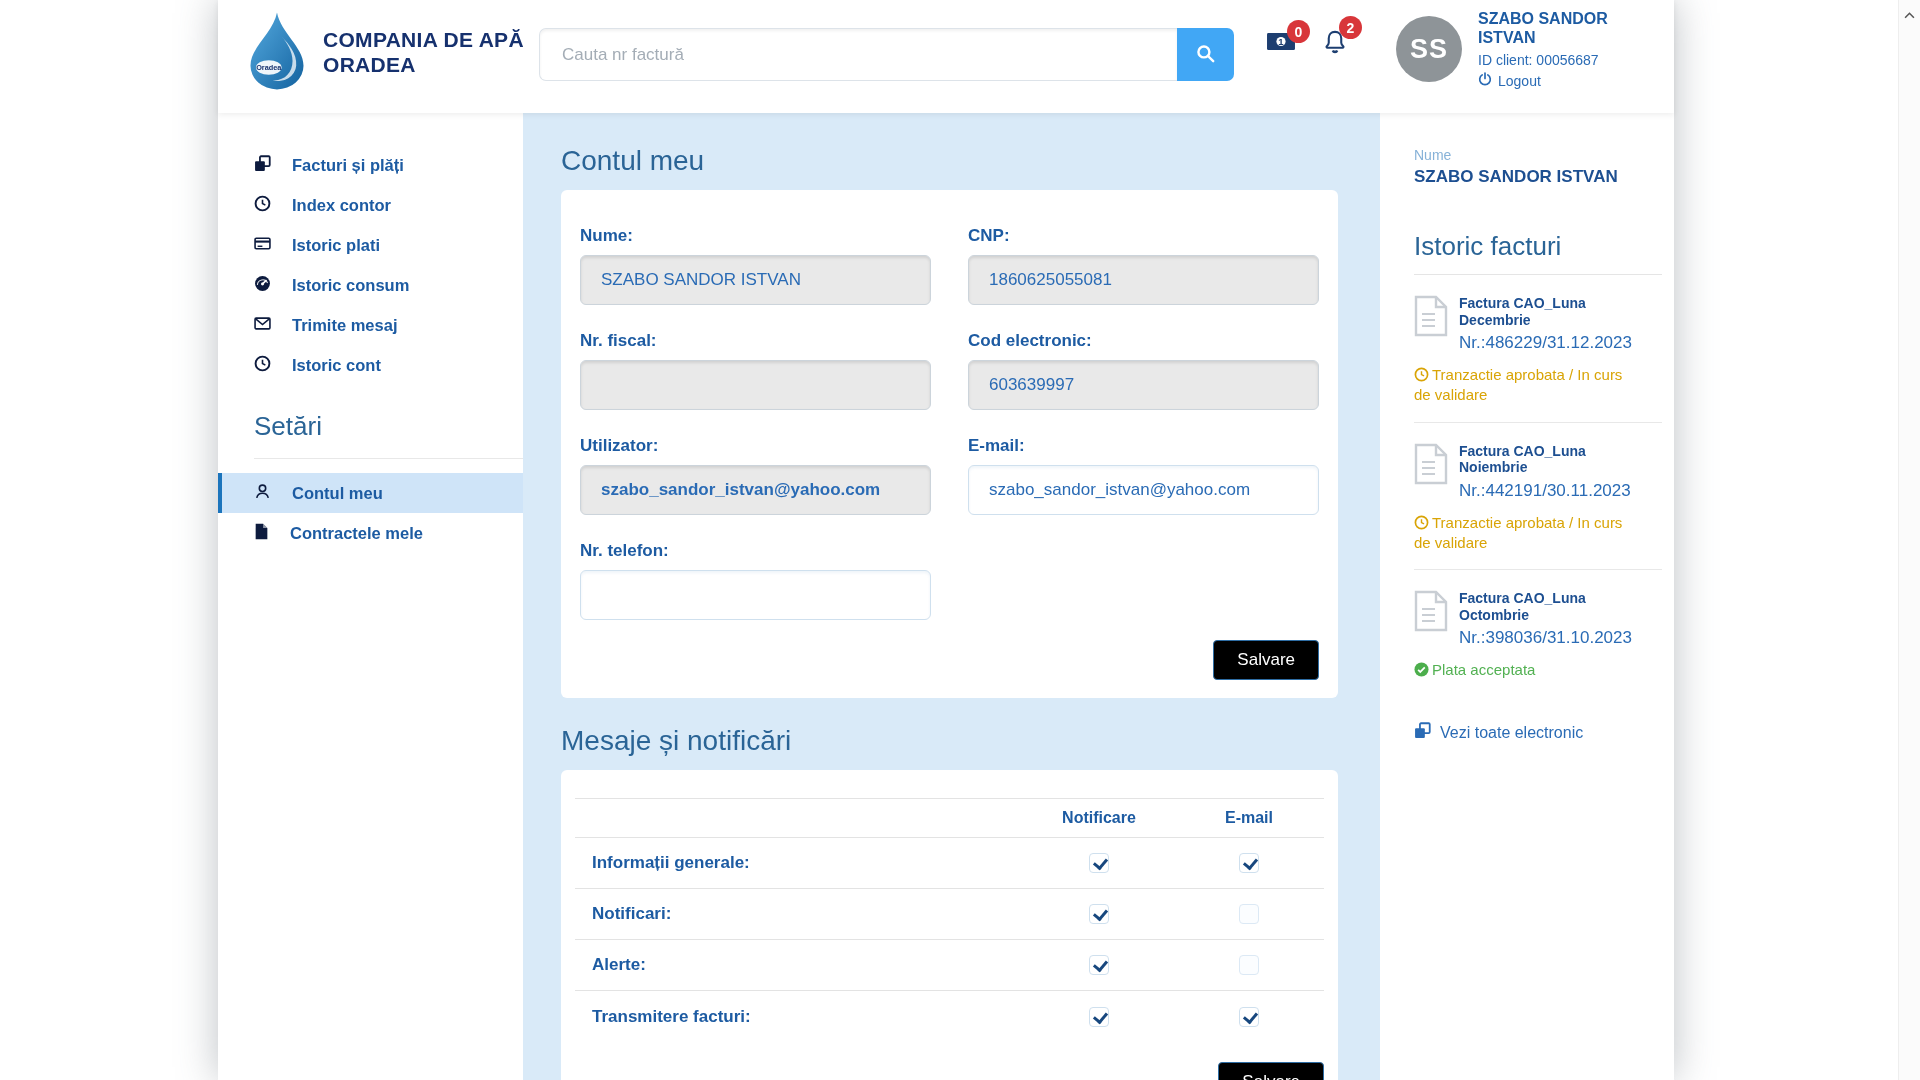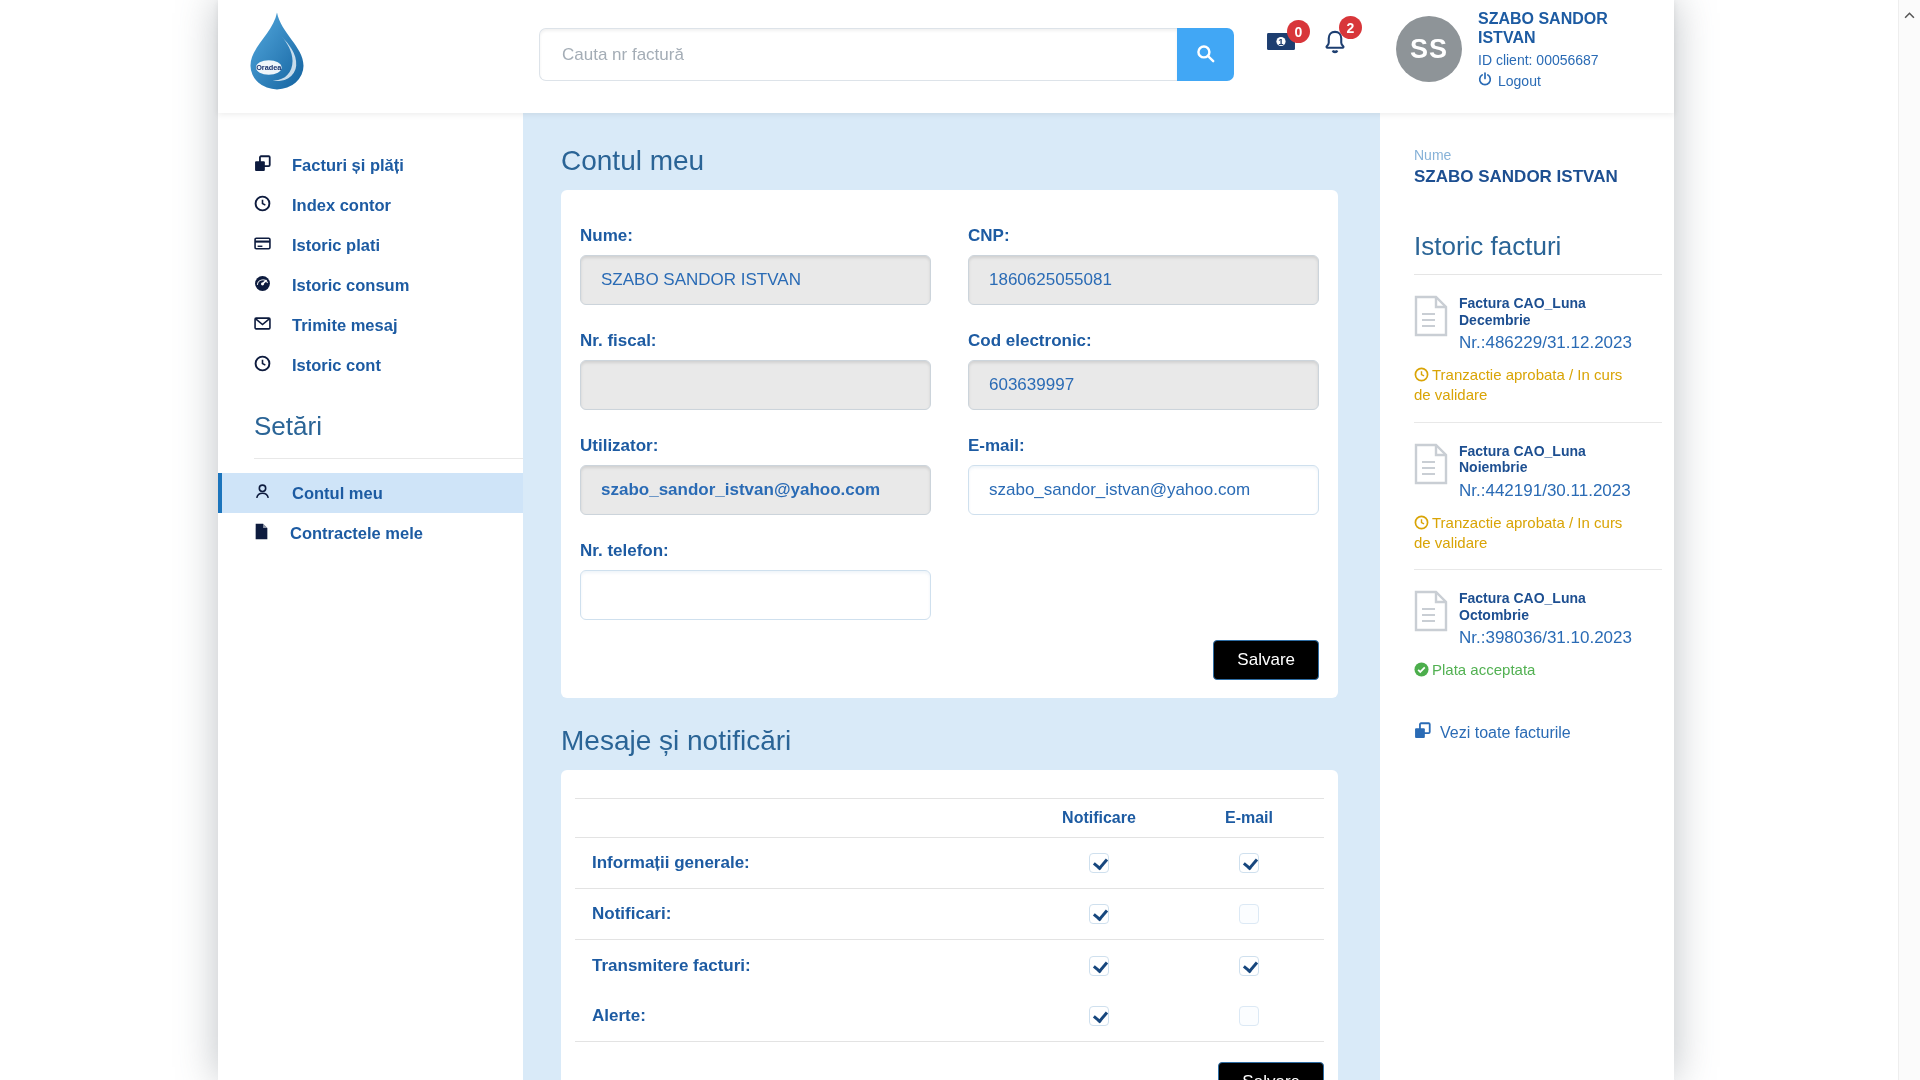--- a/index.html
+++ b/index.html
@@ -127,20 +127,24 @@
             <stop offset="0" stop-color="#55aadf"></stop>
                 <stop offset="1" stop-color="#13629f"></stop>
           </linearGradient>
             </defs>
           <path d="M35 2 C31 24 6 40 6 60 a29 26 0 0 0 58 0 C64 40 39 24 35 2z" fill="url(#lg)"></path>
           <path d="M40 28c8 9 17 19 16 32a20 18 0 0 1-26 16c13 1 22-8 22-21 0-10-6-20-12-27z" fill="#fff" opacity=".75"></path>
           <ellipse cx="26" cy="62" rx="14" ry="8" fill="#fff" opacity=".92"></ellipse>
           <text x="26" y="65" text-anchor="middle" font-size="8" font-weight="bold" fill="#16316e">Oradea</text>
         </svg>
       </span>
+      <div class="brand-title">
+        <div>COMPANIA DE APĂ</div>
+        <div>ORADEA</div>
+      </div>
     </div>
 
     <div class="search-wrap">
       <input class="search-input" type="text" placeholder="Cauta nr factură" style="">
       <button class="search-btn">
         <span>
           <svg width="19" height="19" viewBox="0 0 18 18" fill="none" stroke="#fff" stroke-width="2.3" stroke-linecap="round">
             <circle cx="7.5" cy="7.5" r="5.2"></circle>
               <path d="M11.6 11.6L16.3 16.3"></path>
           </svg>
@@ -327,36 +331,36 @@
         </div>
         <div class="t-row">
           <div class="t-label">Notificari:</div>
           <div class="t-cell">
               <div class="chk checked"></div>
             </div>
           <div class="t-cell">
               <div class="chk"></div>
             </div>
         </div>
+        <div class="t-row">
+          <div class="t-label">Alerte:</div>
+          <div class="t-cell">
+              <div class="chk checked"></div>
+            </div>
+          <div class="t-cell">
+              <div class="chk"></div>
+            </div>
+        </div>
         <div class="t-row last">
           <div class="t-label">Transmitere facturi:</div>
           <div class="t-cell">
               <div class="chk checked"></div>
             </div>
           <div class="t-cell">
               <div class="chk checked"></div>
-            </div>
-        </div>
-        <div class="t-row">
-          <div class="t-label">Alerte:</div>
-          <div class="t-cell">
-              <div class="chk checked"></div>
-            </div>
-          <div class="t-cell">
-              <div class="chk"></div>
             </div>
         </div>
         <div class="btn-row">
           <button class="btn-primary">Salvare</button>
         </div>
       </div>
     </div>
 
     <div class="rightbar">
       <div class="rb-label">Nume</div>
@@ -431,21 +435,21 @@
         </div>
       </div>
 
       <div class="see-all">
         <span>
           <svg width="17" height="17" viewBox="0 0 16 16" color="#2a6bb5">
               <rect x="5.6" y="1.2" width="9.2" height="9.2" rx="1" fill="none" stroke="currentColor" stroke-width="1.7"></rect>
               <rect x="1" y="5.8" width="9.2" height="9.2" rx="1" fill="currentColor"></rect>
             </svg>
         </span>
-        <span>Vezi toate facturile</span>
+        <span>Vezi toate electronic</span>
       </div>
     </div>
   </div>
 </div>
 
 <div class="scrollbar">
   <span class="arrow">
     <svg width="11" height="7" viewBox="0 0 10 6" fill="none" stroke="#555" stroke-width="1.4">
         <path d="M1 5l4-4 4 4"></path>
       </svg>

